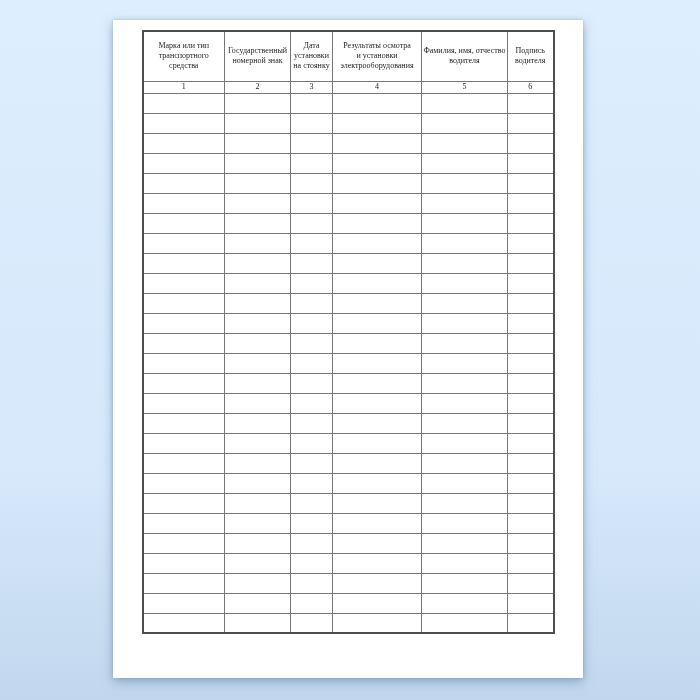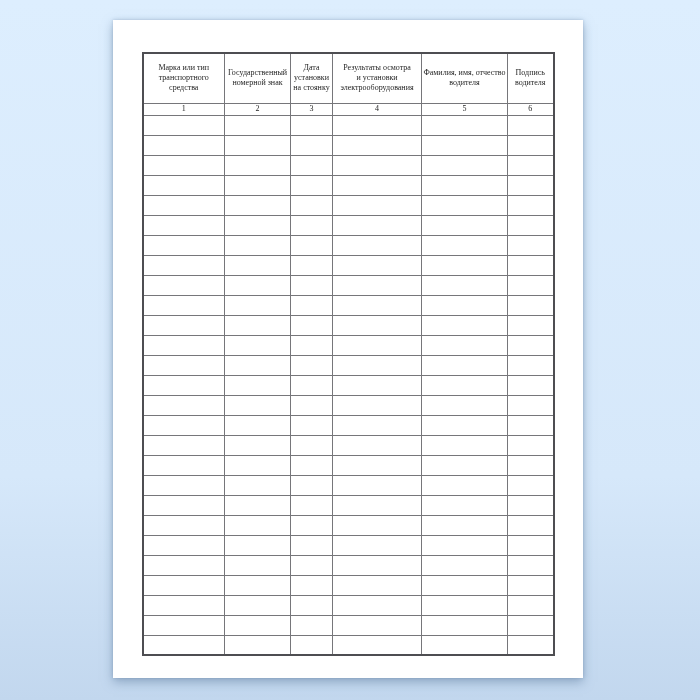--- a/index.html
+++ b/index.html
@@ -16,21 +16,21 @@
   .paper {
     position: absolute;
     left: 113px; top: 20px;
     width: 470px; height: 658px;
     background: var(--paper-color);
     box-shadow: 0 4px 10px rgba(96, 128, 160, 0.55), 0 0 3px rgba(120, 145, 175, 0.45);
   }
   table.form {
     border-collapse: collapse;
     table-layout: fixed;
-    margin: 32px auto 0 auto;
+    margin: 10px auto 0 auto;
     border: 2px solid var(--outer-border);
   }
   .form th, .form td {
     border: 1.5px solid var(--grid-color);
     padding: 0;
     overflow: hidden;
   }
   .form thead th {
     font-weight: normal;
     font-size: 8px;

